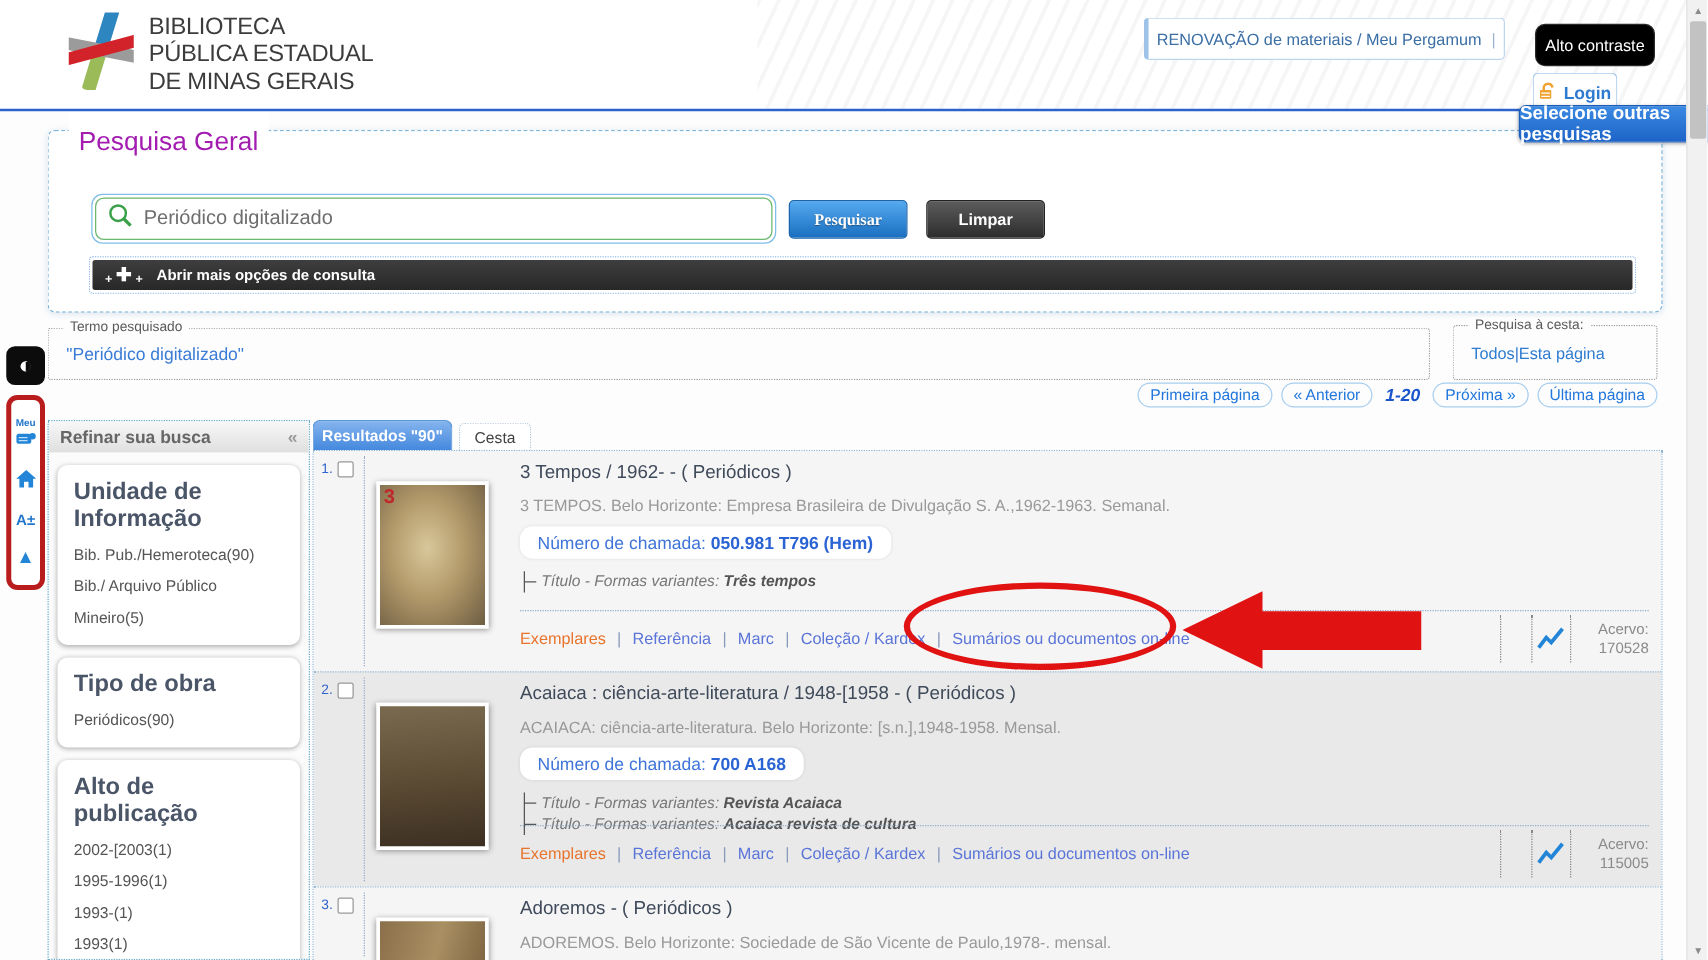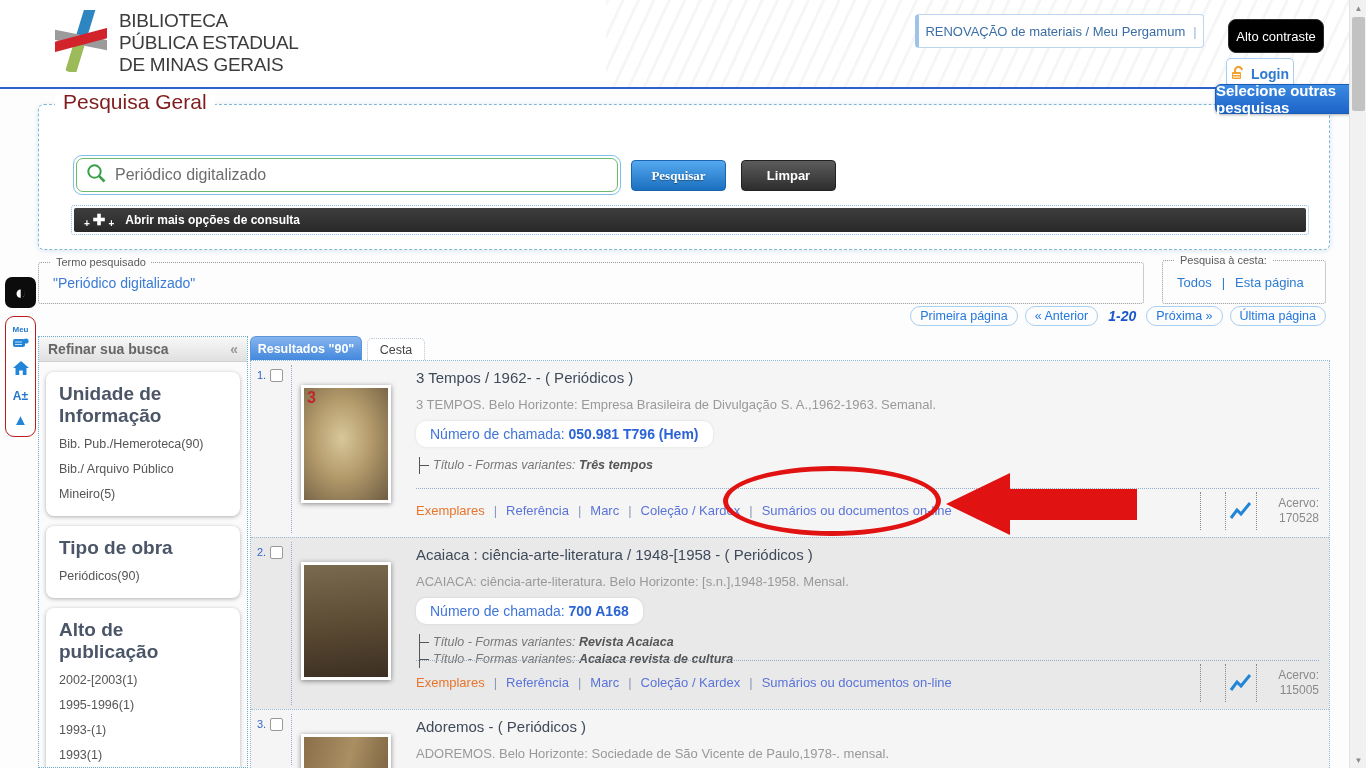--- a/index.html
+++ b/index.html
@@ -24,33 +24,33 @@
     display:flex; align-items:center; justify-content:center; cursor:pointer; }
   .login-tab { position:absolute; left:1226px; top:58px; width:68px; height:31px; background:#fff;
     border:1px solid #aaccee; border-bottom:none; border-radius:5px 5px 0 0;
     display:flex; align-items:center; justify-content:center; gap:5px;
     color:#2f7ad1; font-weight:bold; font-size:14px; cursor:pointer; }
 
   
   .contrast-sq { position:absolute; left:5px; top:277px; width:31px; height:31px; background:#0c0c0c;
     border-radius:7px; color:#fff; font-size:19px; display:flex; align-items:center; justify-content:center;
     cursor:pointer; }
-  .side-tools { position:absolute; left:5px; top:316px; width:31px; height:121px; background:#fff;
-    border:1px solid #b91c1c; border-radius:9px; display:flex; flex-direction:column;
+  .side-tools { position:absolute; left:5px; top:316px; width:31px; height:156px; background:#fff;
+    border:4px solid #b91c1c; border-radius:9px; display:flex; flex-direction:column;
     align-items:center; justify-content:space-evenly; }
   .tool-item { display:flex; flex-direction:column; align-items:center; cursor:pointer; color:#2285d8; }
   .tool-meu-label { font-size:8px; font-weight:bold; color:#2277cc; }
   .tool-font { font-size:12px; font-weight:bold; color:#2277cc; cursor:pointer; }
   .tool-up { font-size:15px; color:#2285d8; cursor:pointer; }
 
   
   .search-panel { position:absolute; left:38px; top:104px; width:1292px; height:146px; background:#fff;
     border:1px dashed #7fb6d9; border-radius:6px; box-shadow:0 1px 5px rgba(120,160,200,0.25); }
-  .search-title { position:absolute; left:16px; top:-15px; background:#fff; padding:0 8px;
-    color:#7f1d1d; font-size:21px; }
+  .search-title { position:absolute; left:16px; top:-15px; background:#fff; padding:12px 8px;
+    color:#a21caf; font-size:21px; }
   .search-input-wrap { position:absolute; left:34px; top:50px; width:548px; height:40px;
     border:1px solid #7fbfe8; border-radius:9px; background:#fff; padding:2px; }
   .search-input-inner { width:100%; height:100%; border:1px solid #6cb86c; border-radius:7px;
     display:flex; align-items:center; padding-left:9px; gap:8px; }
   .search-input-inner input { border:none; outline:none; flex:1; font-size:16px; color:#6d6d6d;
     font-family:"Liberation Sans", sans-serif; background:transparent; }
   .btn-pesquisar { position:absolute; left:592px; top:55px; width:95px; height:31px;
     background:linear-gradient(#55a9ef,#1a6fc0); border:1px solid #1a65ae; border-radius:4px;
     color:#fff; font-weight:bold; font-size:13px; display:flex; align-items:center; justify-content:center;
     cursor:pointer; text-shadow:0 1px 1px rgba(0,0,0,0.4);font-family:Liberation Serif, serif; }
@@ -71,21 +71,21 @@
     gap:10px; cursor:pointer; box-shadow:0 1px 3px rgba(0,0,0,0.3); }
   .btn-select-other .caret { font-size:10px; }
 
   
   .fieldset { position:absolute; border:1px dotted #9a9a9a; border-radius:3px; background:transparent; }
   .fieldset-legend { position:absolute; top:-7px; left:12px; background:#fdfdfd; padding:0 5px;
     font-size:11px; color:#5a5a5a; }
   .term-box { left:38px; top:262px; width:1106px; height:42px; }
   .term-value { position:absolute; left:14px; top:12px; color:#3a7bd5; font-size:14px; }
   .basket-box { left:1162px; top:260px; width:164px; height:44px; }
-  .basket-links { position:absolute; left:14px; top:14px; font-size:13px; color:#2e7bd0; display:flex; gap:10px; }
+  .basket-links { position:absolute; left:14px; top:14px; font-size:13px; color:#2e7bd0; display:flex; }
   .basket-links .lnk { cursor:pointer; }
   .basket-pipe { color:#2e7bd0; }
   .pagination { position:absolute; right:40px; top:306px; display:flex; align-items:center; gap:7px; }
   .page-pill { border:1px solid #a8cef0; border-radius:10px; padding:2px 9px; color:#2277dd;
     background:#fdfdfd; font-size:12.5px; cursor:pointer; white-space:nowrap; }
   .page-range { font-size:14px; font-weight:bold; font-style:italic; color:#1a55cc; padding:0 3px; }
 
   
   .refine { position:absolute; left:38px; top:336px; width:210px; height:432px;
     border:1px dotted #6aaccd; background:#fbfbfb; overflow:hidden; }

